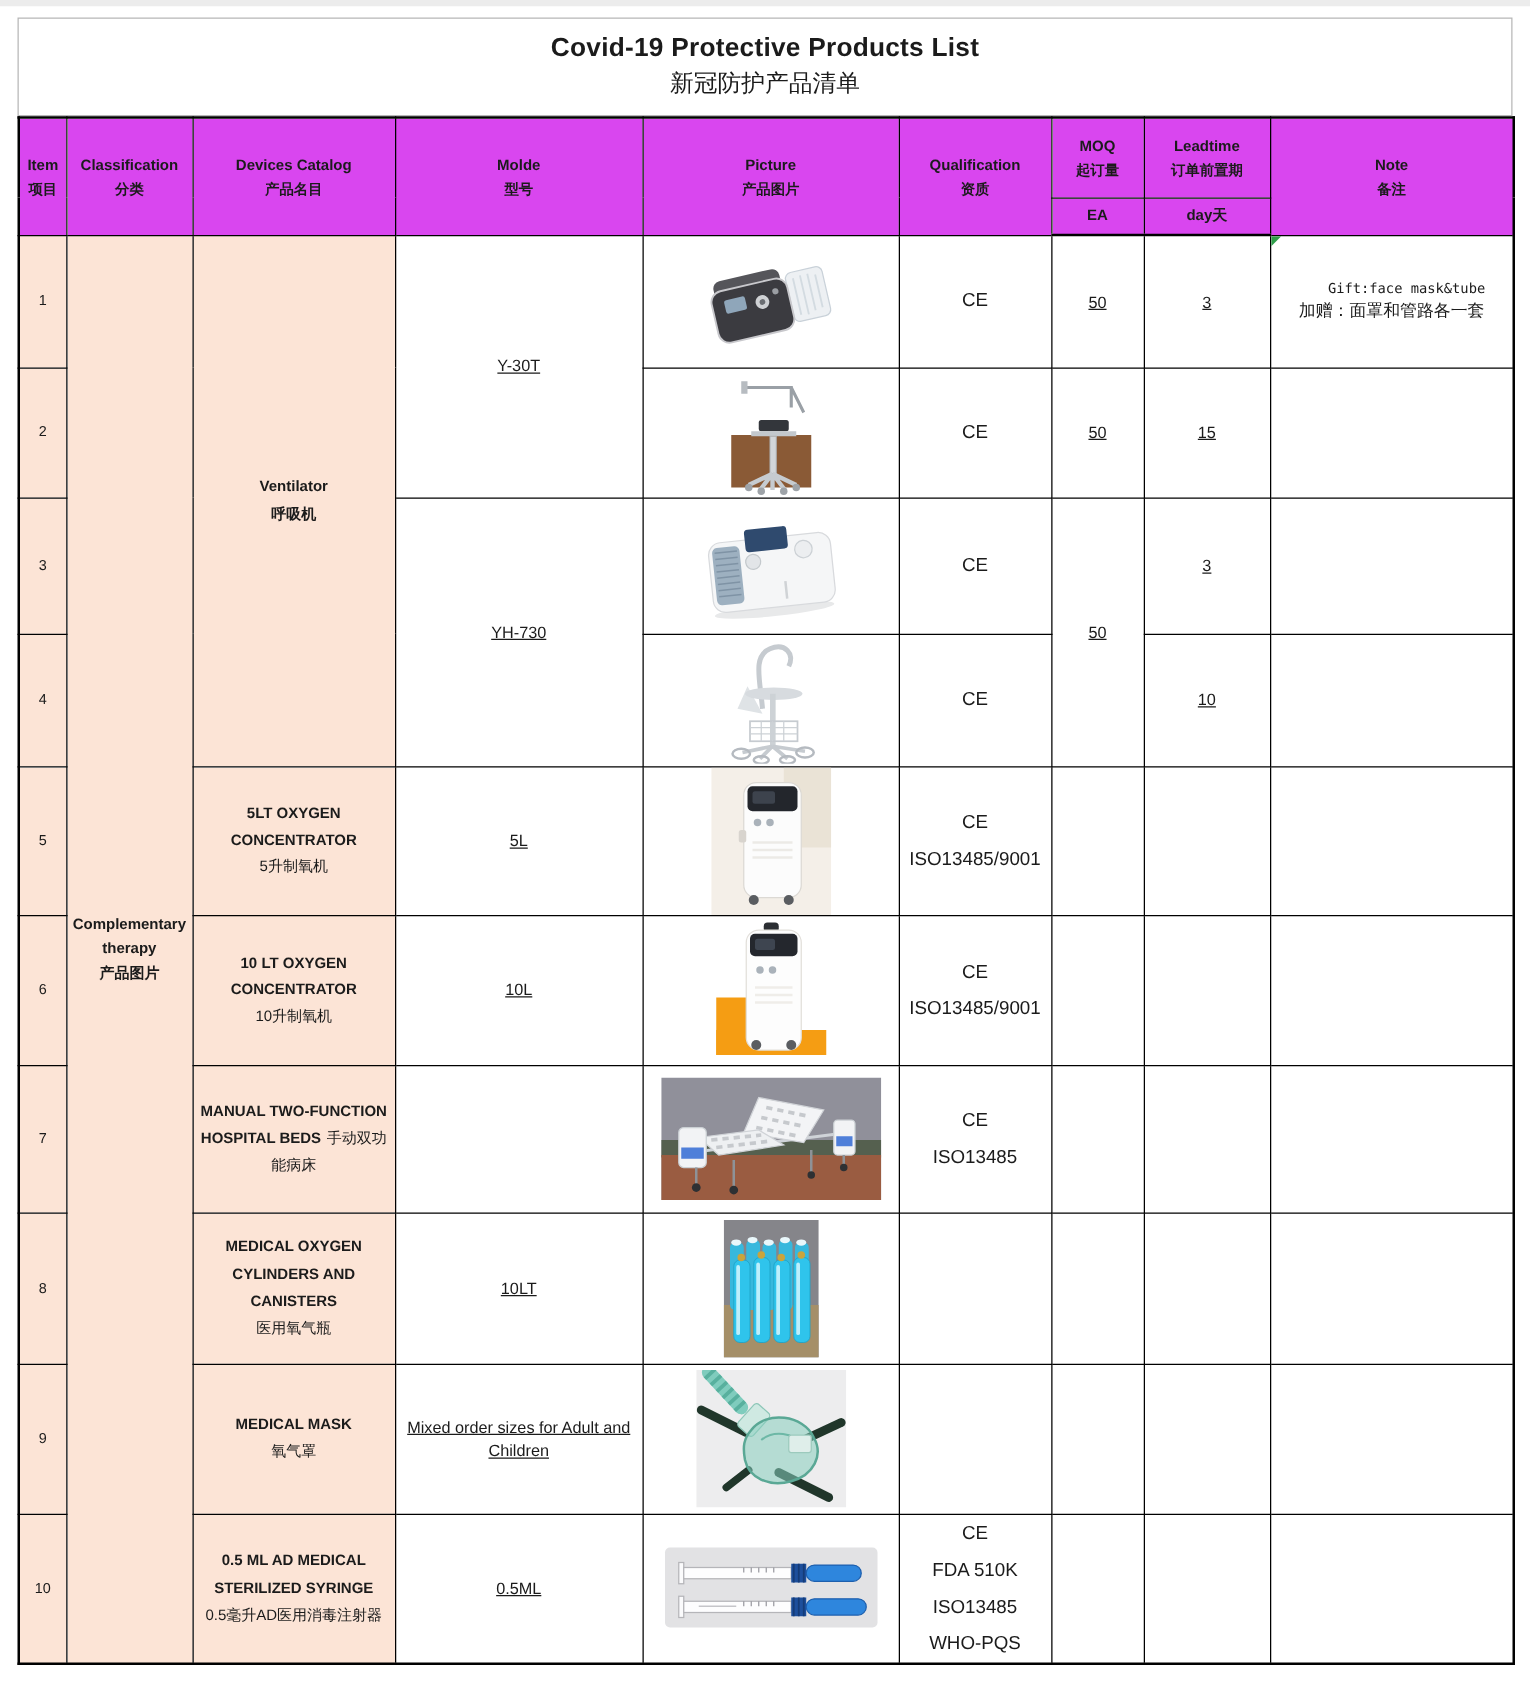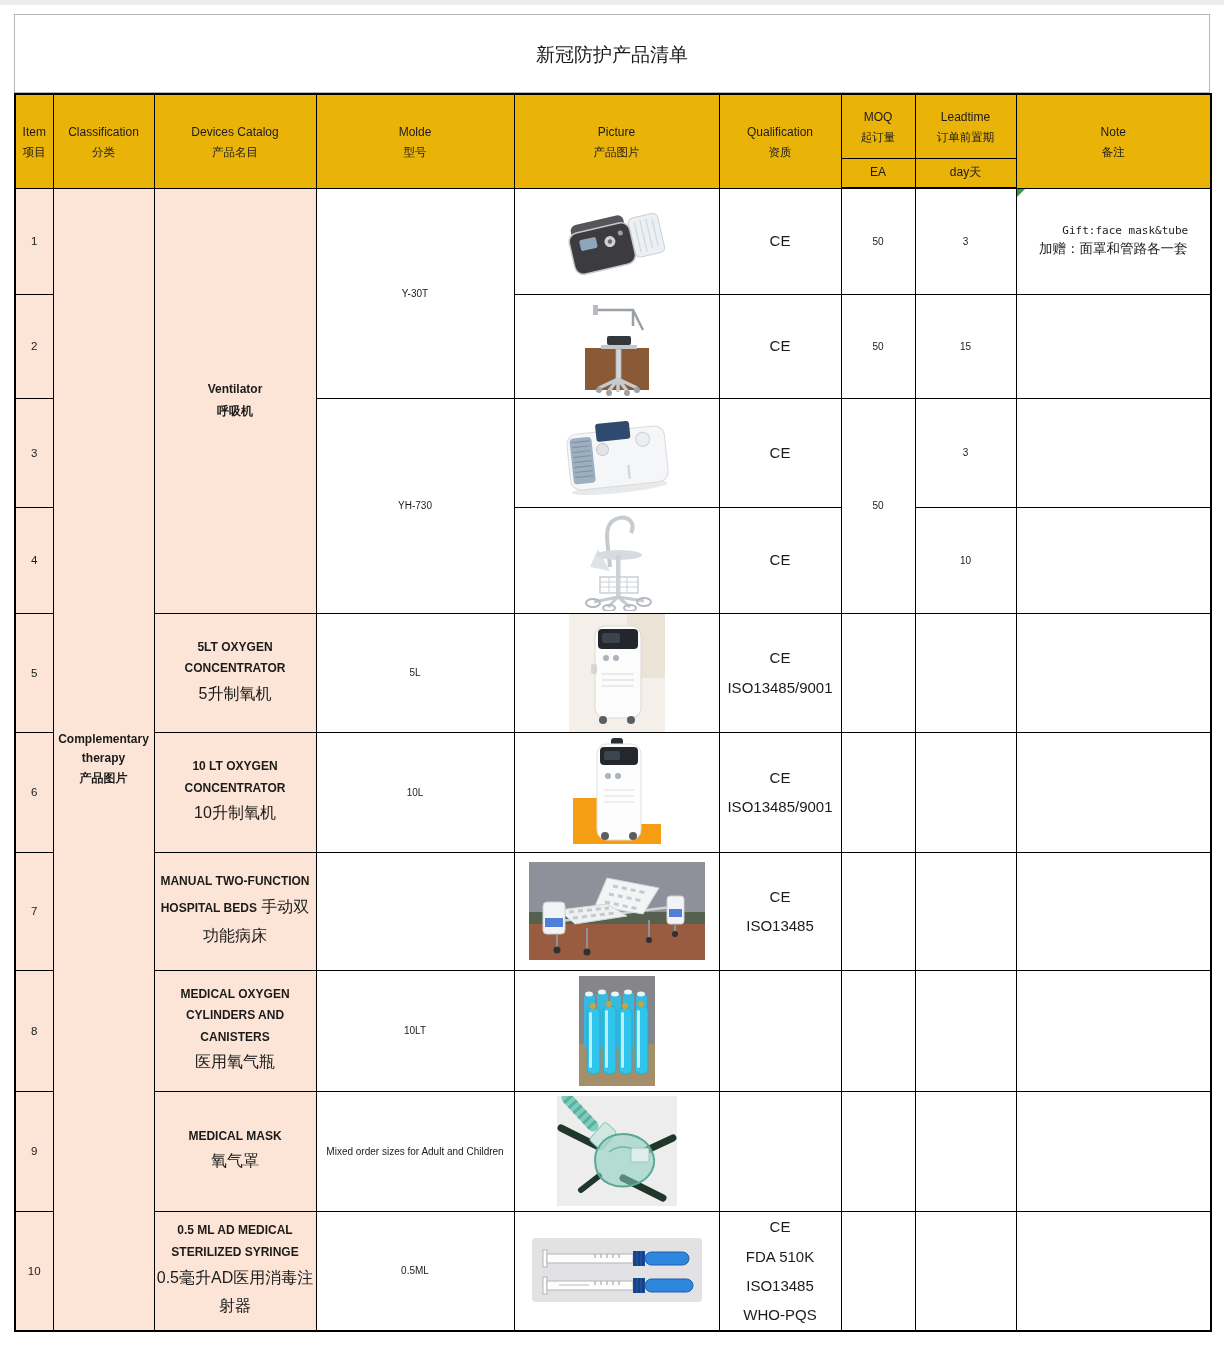--- a/index.html
+++ b/index.html
@@ -11,53 +11,54 @@
 
   
   .title-block { width:1196px; height:79px; border:1px solid #b7b7b7; background:#fff;
                  display:flex; flex-direction:column; align-items:center; justify-content:center; }
   .title-en { font-size:21px; font-weight:700; letter-spacing:0.2px; }
   .title-zh { font-size:19px; font-weight:400; margin-top:3px; }
 
   
   table.grid { border-collapse:collapse; table-layout:fixed; width:1196px; border:2px solid #000; }
   table.grid th, table.grid td { border:1px solid #000; vertical-align:middle; text-align:center; overflow:hidden; }
-  th { background:#eab308; font-weight:400; }
+  th { background:#d946ef; font-weight:700; }
   .hen { display:block; font-size:12px; line-height:1.75; }
   .hzh { display:block; font-size:11.5px; line-height:1.6; }
   th.sp, tr.hB th { border-bottom:2px solid #000; }   
   td.peach { background:#FCE4D6; }
 
   .item-num { font-size:11.5px; }
   .cls-en, .cls-zh { display:block; font-weight:700; font-size:12px; line-height:1.65; }
   .dev-en { font-weight:700; font-size:12px; line-height:1.8; }
-  .dev-zh { font-weight:400; font-size:16px; line-height:1.8; }
+  .dev-zh { font-weight:400; font-size:12px; line-height:1.8; }
   .blocky { display:block; }
   td.devcell { padding:0 2px; }
-  .val { font-size:10px; line-height:1.5; }
+  .val { font-size:13px; line-height:1.5;text-decoration:underline; }
   .qual { font-size:15px; line-height:1.95; white-space:pre-line; }
   td.molde { padding:16px 5px; }
 
   td.notecell { position:relative; }
   td.err::before { content:""; position:absolute; top:0; left:0; width:0; height:0;
                    border-top:8px solid #2f9e49; border-right:8px solid transparent; }
   .note-en { display:block; font-family:"DejaVu Sans Mono",monospace; font-size:11px; line-height:1.5;margin-left:24px; }
   .note-zh { display:block; font-size:13.5px; line-height:1.5; }
 
   td.piccell { padding:0; }
   .picwrap { width:100%; height:100%; display:flex; align-items:center; justify-content:center; }
 </style>
 </head>
 <body>
 
 <div class="top-strip"></div>
 
 <div class="sheet">
 
   <div class="title-block">
+    <div class="title-en">Covid-19 Protective Products List</div>
     <div class="title-zh">新冠防护产品清单</div>
   </div>
 
   <table class="grid">
     <colgroup>
       <col style="width:38px">
         <col style="width:101px">
         <col style="width:162px">
         <col style="width:198px">
       <col style="width:205px">

